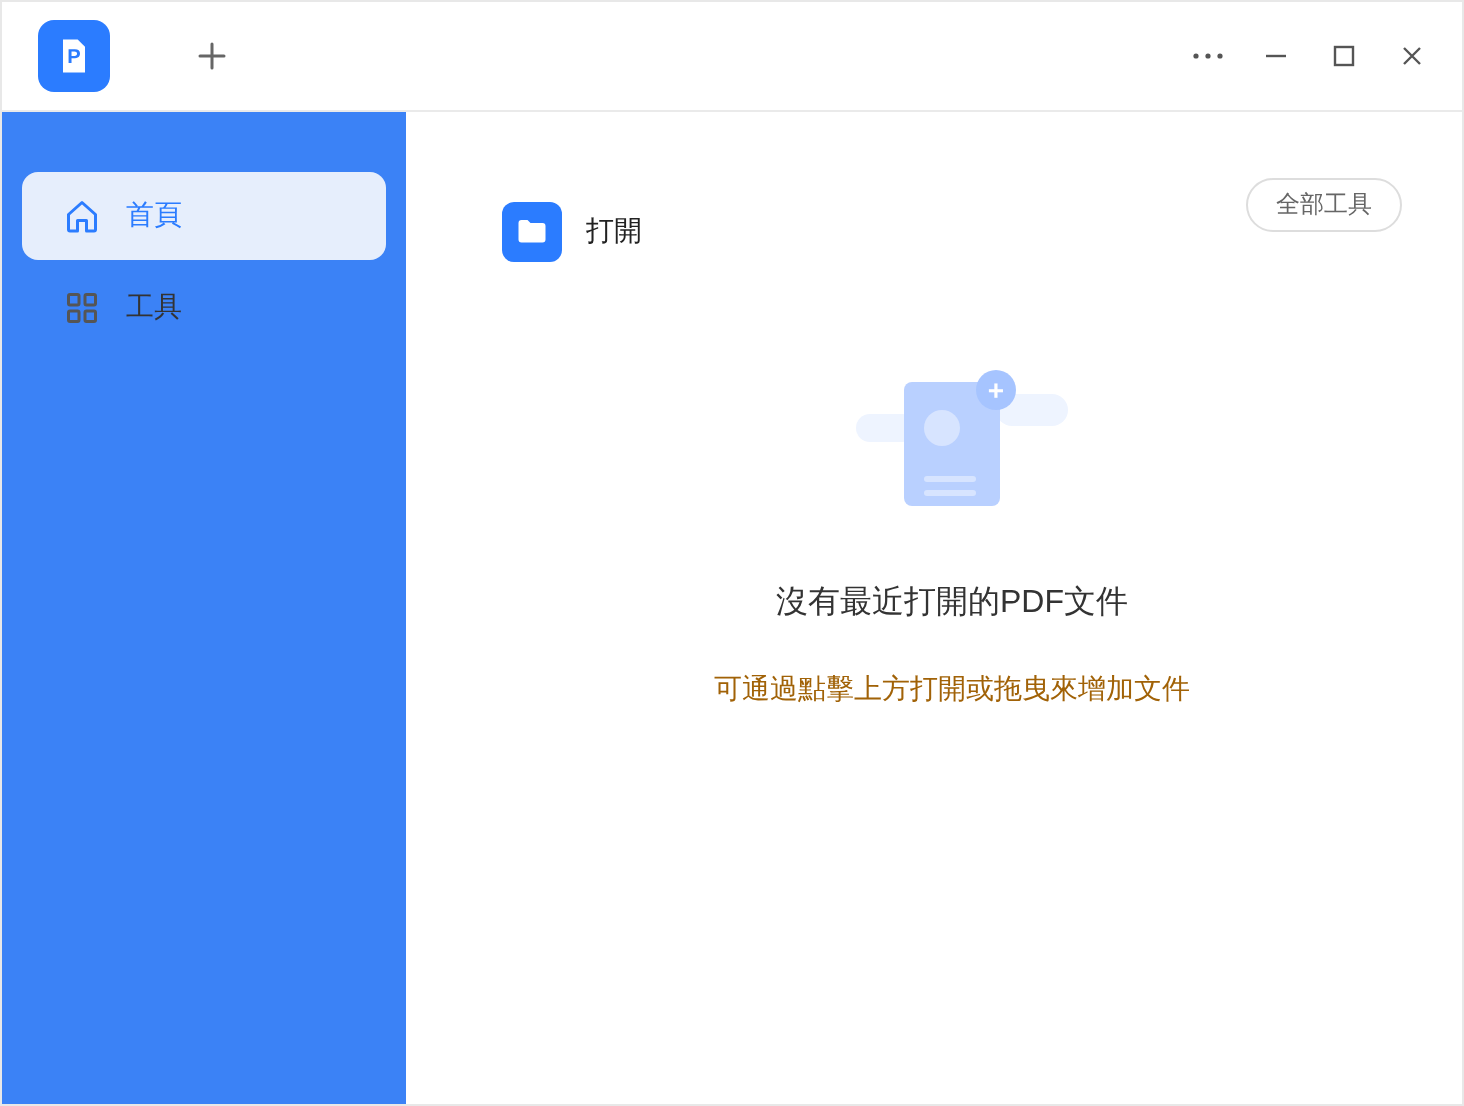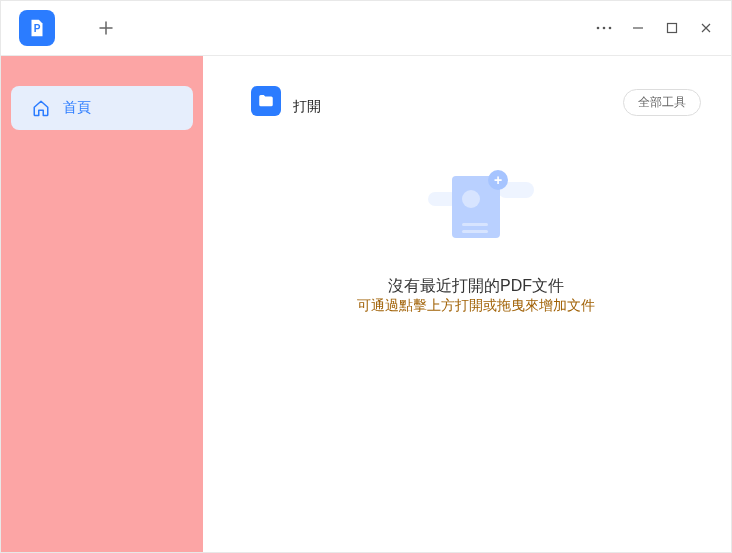--- a/index.html
+++ b/index.html
@@ -59,21 +59,21 @@
       color: #555;
       cursor: pointer;
       border-radius: 4px;
     }
     .body-area {
       display: flex;
       height: calc(553px - 55px);
     }
     .sidebar {
       width: 202px;
-      background: #fca5a5;
+      background: #3b82f6;
       padding-top: 28px;
     }
     .nav-item {
       height: 44px;
       display: flex;
       align-items: center;
       padding-left: 20px;
       margin: 2px 10px;
       border-radius: 8px;
       cursor: pointer;
@@ -97,23 +97,24 @@
       padding: 30px 30px 0 48px;
       position: relative;
     }
     .action-row {
       display: flex;
       align-items: center;
       gap: 60px;
     }
     .action-item {
       display: flex;
-      align-items: flex-end;
+      align-items: center;
       gap: 12px;
       cursor: pointer;
+      margin-top: 15px;
     }
     .action-icon {
       width: 30px;
       height: 30px;
       border-radius: 6px;
       display: flex;
       align-items: center;
       justify-content: center;
     }
     .action-icon.folder { background: #2b7cff; }
@@ -201,21 +202,21 @@
       color: #fff;
       display: flex;
       align-items: center;
       justify-content: center;
       font-size: 14px;
       font-weight: bold;
     }
     .empty-title {
       font-size: 16px;
       color: #333;
-      margin-bottom: 0;
+      margin-bottom: 24px;
     }
     .empty-subtitle {
       font-size: 14px;
       color: #a16207;
     }
   </style>
 </head>
 <body>
 
 <div class="titlebar">
@@ -259,20 +260,31 @@
 
 <div class="body-area">
   <div class="sidebar">
     <div class="nav-item active">
       <span class="nav-icon">
         <svg width="18" height="18" viewBox="0 0 24 24" fill="none">
             <path d="M3 11l9-8 9 8v10a1 1 0 01-1 1h-5v-7h-6v7H4a1 1 0 01-1-1V11z" stroke="#2b7cff" stroke-width="2" stroke-linejoin="round"></path>
           </svg>
       </span>
       <span>首頁</span>
+    </div>
+    <div class="nav-item">
+      <span class="nav-icon">
+        <svg width="18" height="18" viewBox="0 0 24 24" fill="none">
+            <rect x="3" y="3" width="7" height="7" rx="1" stroke="#555" stroke-width="2"></rect>
+            <rect x="14" y="3" width="7" height="7" rx="1" stroke="#555" stroke-width="2"></rect>
+            <rect x="3" y="14" width="7" height="7" rx="1" stroke="#555" stroke-width="2"></rect>
+            <rect x="14" y="14" width="7" height="7" rx="1" stroke="#555" stroke-width="2"></rect>
+          </svg>
+      </span>
+      <span>工具</span>
     </div>
   </div>
 
   <div class="main">
     <div class="action-row">
       <div class="action-item">
         <div class="action-icon folder">
           <svg width="18" height="18" viewBox="0 0 24 24">
               <path d="M3 6a2 2 0 012-2h4l2 2h8a2 2 0 012 2v9a2 2 0 01-2 2H5a2 2 0 01-2-2V6z" fill="#fff"></path>
             </svg>

